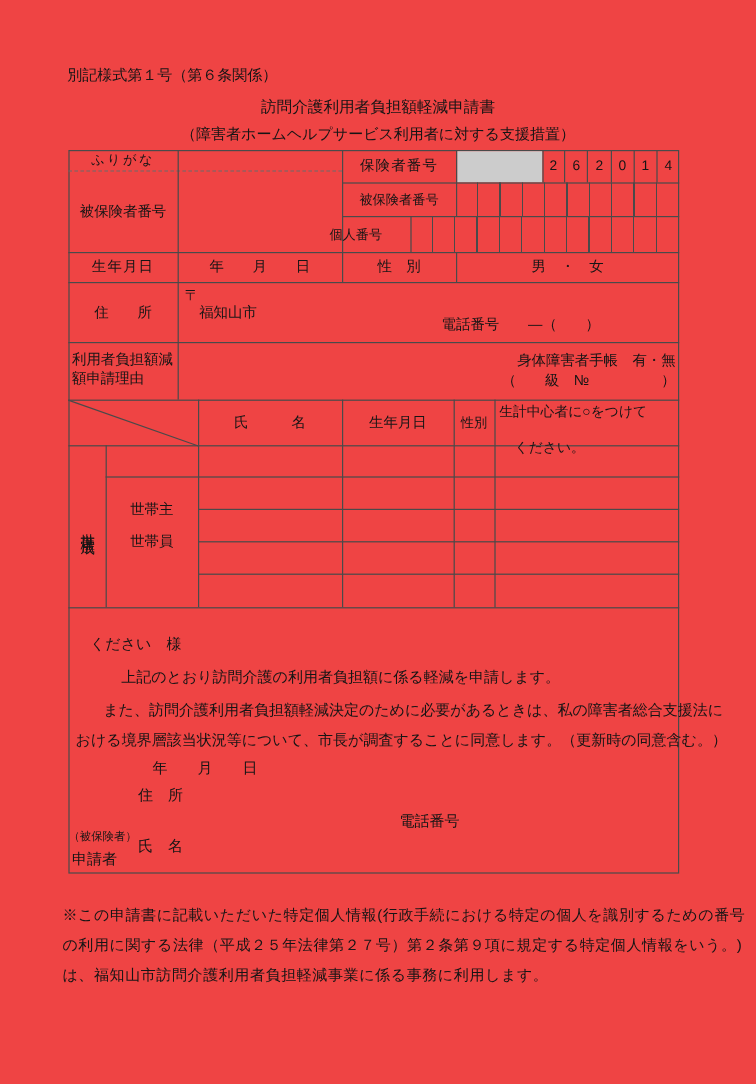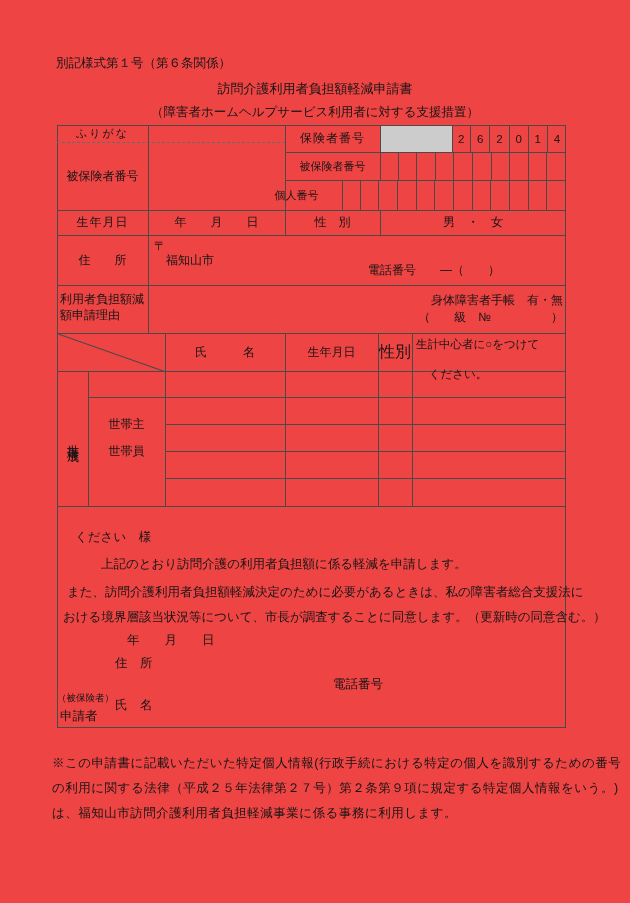--- a/index.html
+++ b/index.html
@@ -101,32 +101,32 @@
 
   <div class="txt" style="left:60px; top:292px; font-size:12px;">利用者負担額減</div>
   <div class="txt" style="left:60px; top:308px; font-size:12px;">額申請理由</div>
   <div class="cell two-line" style="left:405px; top:285px; width:158px; height:48px; font-size:12px; flex-direction:column;align-items:flex-end;">
     <div>身体障害者手帳　有・無</div>
     <div>（　　級　№　　　　　）</div>
   </div>
 
   <div class="cell" style="left:165px; top:333px; width:120px; height:38px; font-size:12px;">氏　　　名</div>
   <div class="cell" style="left:285px; top:333px; width:93px; height:38px; font-size:12px;">生年月日</div>
-  <div class="cell" style="left:378px; top:333px; width:34px; height:38px; font-size:16px;">性別</div>
+  <div class="cell" style="left:378px; top:333px; width:34px; height:38px; font-size:11px;">性別</div>
   <div class="txt" style="left:416px; top:337px; font-size:11.5px; line-height:15px;"><span>生計中心者に○をつけて</span><br>
     <span>ください。</span>
   </div>
 
   <div class="cell vertical-text" style="left:57px; top:371px; width:31px; height:135px; font-size:12px;">世帯構成</div>
   <div class="cell" style="left:88px; top:371px; width:77px; height:26px; font-size:12px;margin-top:40px;">世帯主</div>
   <div class="cell" style="left:88px; top:397px; width:77px; height:109px; font-size:12px;">世帯員</div>
 
   <div class="txt" style="left:75px; top:530px;">ください　様</div>
   <div class="txt" style="left:75px; top:557px;margin-left:26px;">上記のとおり訪問介護の利用者負担額に係る軽減を申請します。</div>
-  <div class="txt" style="left:67px; top:585px;">また、訪問介護利用者負担額軽減決定のために必要があるときは、私の障害者総合支援法に</div>
+  <div class="txt" style="left:86px; top:585px;">また、訪問介護利用者負担額軽減決定のために必要があるときは、私の障害者総合支援法に</div>
   <div class="txt" style="left:63px; top:610px;text-align:right;">おける境界層該当状況等について、市長が調査することに同意します。（更新時の同意含む。）</div>
   <div class="txt" style="left:127px; top:633px;">年　　月　　日</div>
   <div class="txt" style="left:115px; top:656px;">住　所</div>
   <div class="txt" style="left:60px; top:677px;margin-top:32px;">申請者</div>
   <div class="txt" style="left:57px; top:692px; font-size:9.5px;">（被保険者）</div>
   <div class="txt" style="left:115px; top:698px;">氏　名</div>
   <div class="txt" style="left:333px; top:677px;">電話番号</div>
 
   <div class="txt" style="left:52px; top:756px; letter-spacing:0.5px;">※この申請書に記載いただいた特定個人情報(行政手続における特定の個人を識別するための番号</div>
   <div class="txt" style="left:52px; top:781px; letter-spacing:0.5px;">の利用に関する法律（平成２５年法律第２７号）第２条第９項に規定する特定個人情報をいう。)</div>

